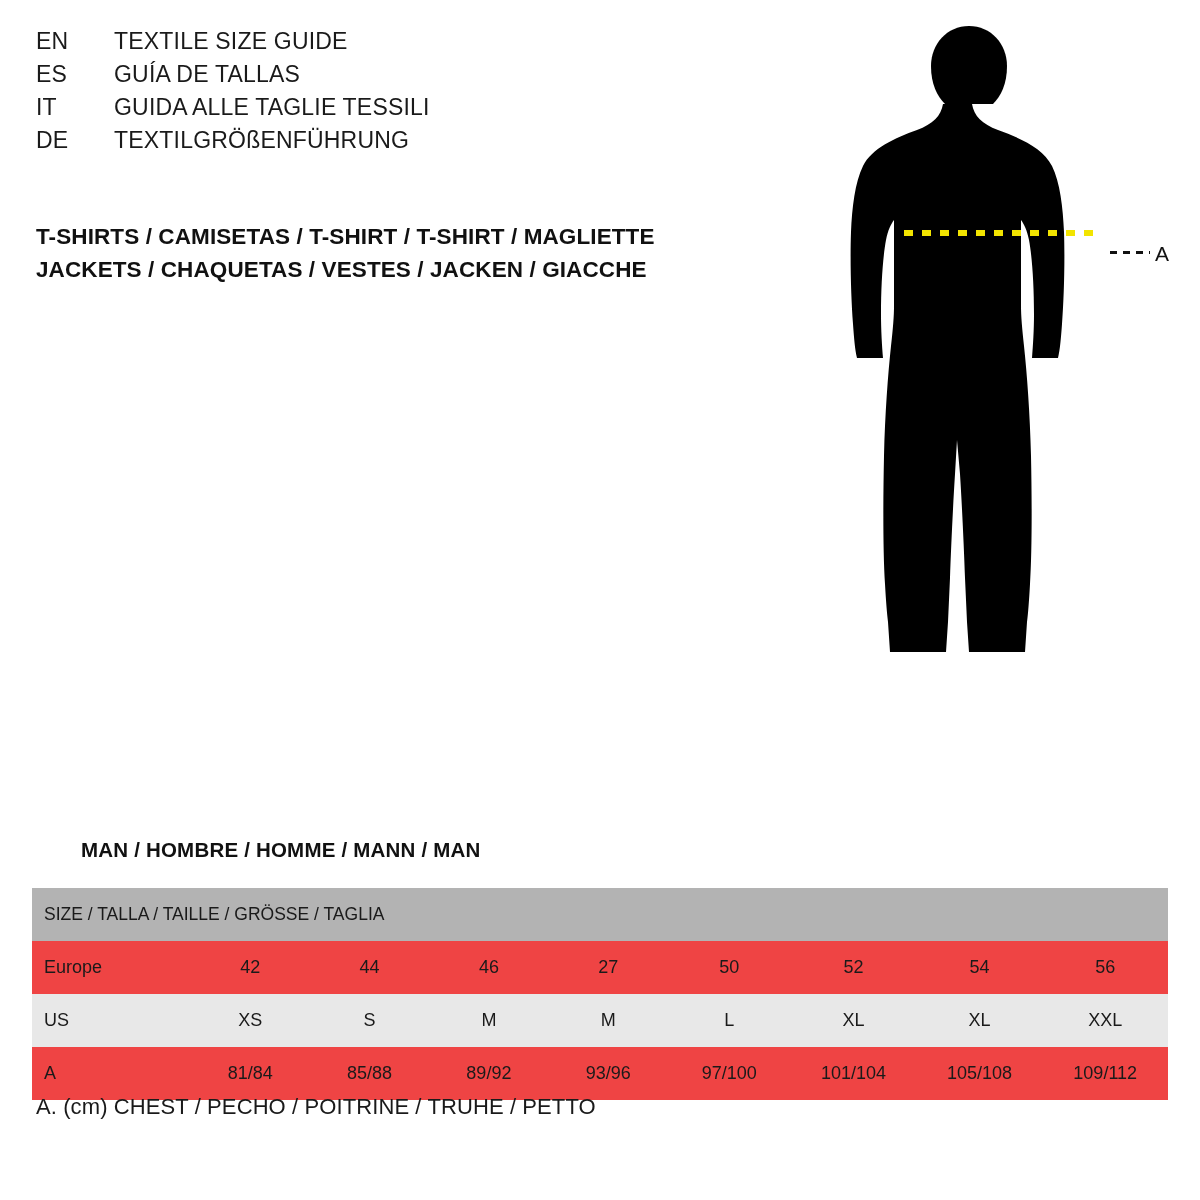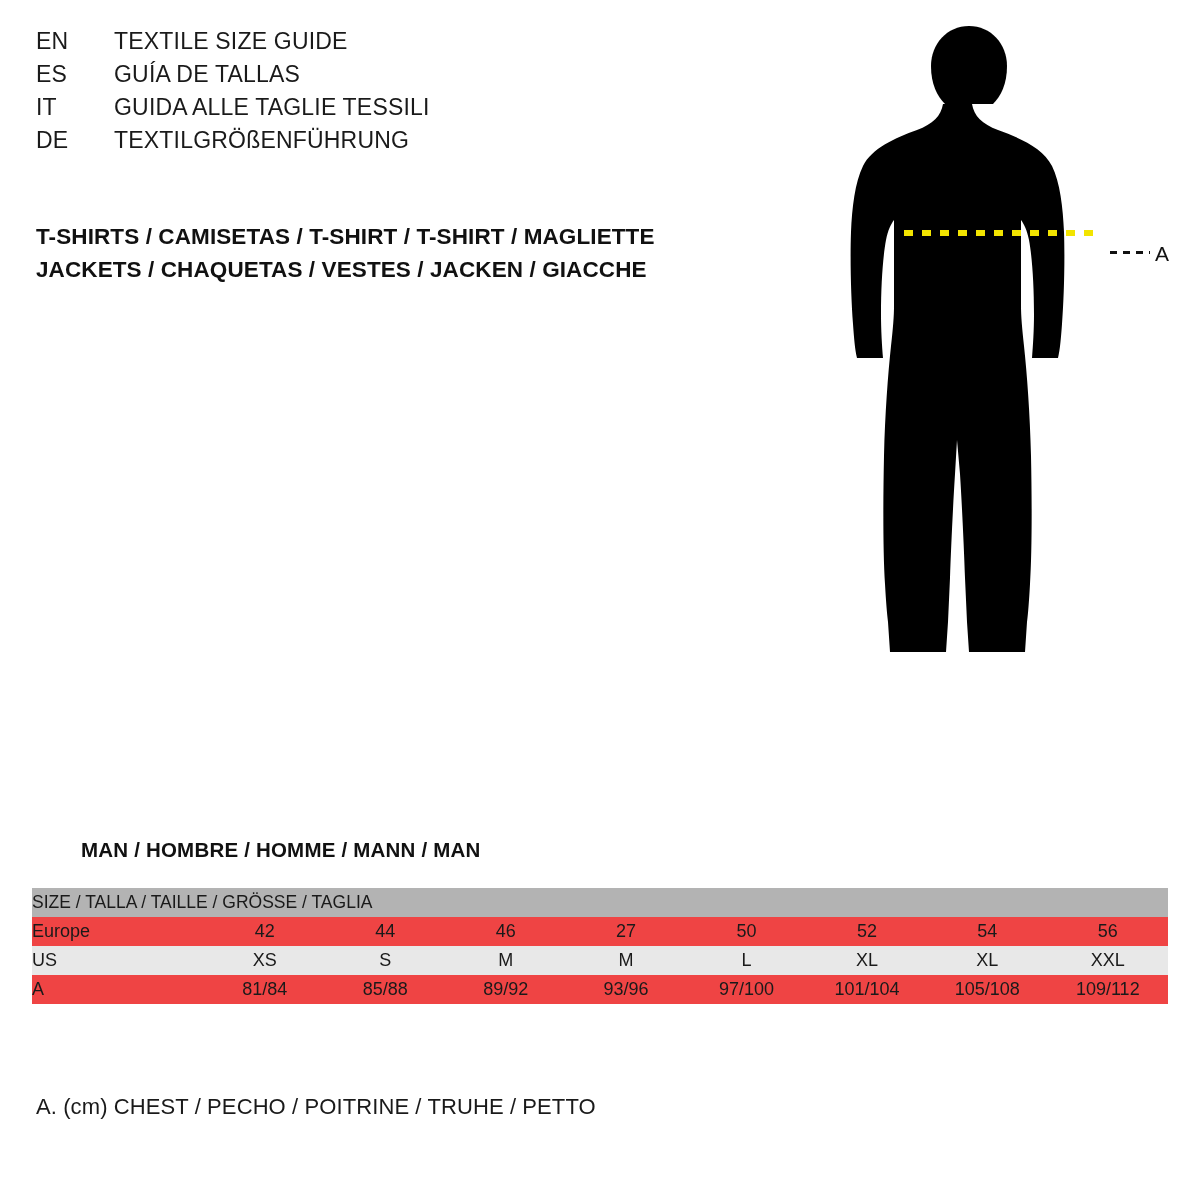--- a/index.html
+++ b/index.html
@@ -102,21 +102,21 @@
 
   table.size-table {
     position: absolute;
     left: 32px;
     top: 888px;
     width: 1136px;
     border-collapse: collapse;
     font-size: 18px;
   }
   table.size-table td {
-    padding: 0;
+    padding: 12px;
     height: 29px;
     color: #1a1a1a;
   }
   .row-head td {
     background: #b3b3b3;
     font-size: 17.5px;
     height: 30px;
   }
   .row-alt td {
     background: #e8e8e8;

